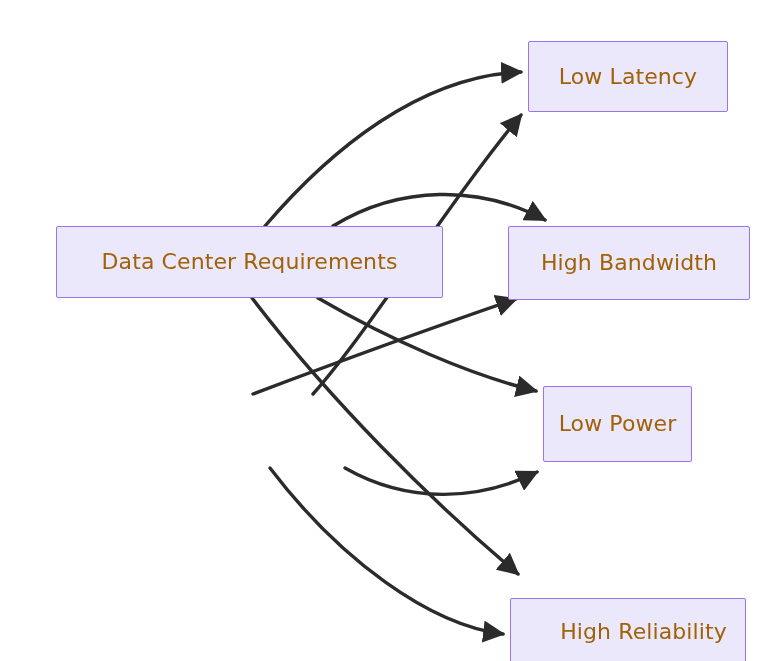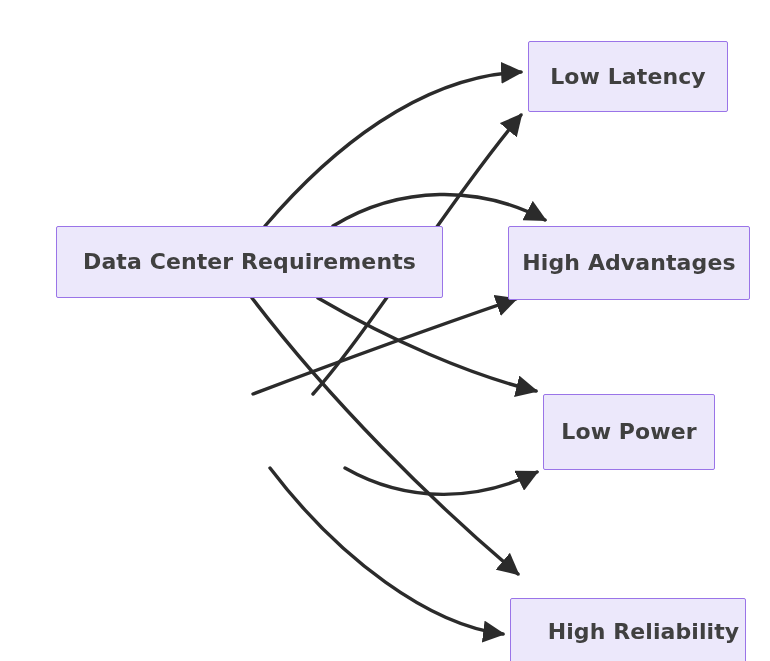--- a/index.html
+++ b/index.html
@@ -31,32 +31,31 @@
     border: 1.6px solid #9A74E8;
     border-radius: 2px;
     display: flex;
     align-items: center;
     justify-content: center;
     z-index: 5;
   }
   .node-label {
     font-family: "DejaVu Sans", sans-serif;
     font-size: 22px;
-    color: #404040;
+    color: #a16207;
     line-height: 1;
     white-space: nowrap;
     letter-spacing: 0.1px;
-    font-weight: bold;
   }
   
   #node-dcr   { left: 28px;  top: 226px; width: 387px; height: 72px; margin-left: 28px; }
   #node-hcf   { left: 101px; top: 394px; width: 244px; height: 74px; }
   #node-lowlat{ left: 528px; top: 41px;  width: 200px; height: 71px; }
   #node-bw    { left: 508px; top: 226px; width: 242px; height: 74px; }
-  #node-power { left: 543px; top: 394px; width: 172px; height: 76px; }
+  #node-power { left: 543px; top: 386px; width: 149px; height: 76px; }
   #node-rel   { left: 510px; top: 598px; width: 236px; height: 68px; padding-left: 31px; }
 </style>
 </head>
 <body>
 
 <div id="diagram-root">
 
   <svg id="edge-layer" viewBox="0 0 770 661" xmlns="http://www.w3.org/2000/svg">
     <defs>
       <marker id="arrow" viewBox="0 0 10 10" refX="9" refY="5" markerWidth="6.5" markerHeight="6.5" orient="auto-start-reverse">
@@ -87,21 +86,21 @@
   <div class="node" id="node-dcr">
     <span class="node-label">Data Center Requirements</span>
   </div>
 
 
   <div class="node" id="node-lowlat">
     <span class="node-label">Low Latency</span>
   </div>
 
   <div class="node" id="node-bw">
-    <span class="node-label">High Advantages</span>
+    <span class="node-label">High Bandwidth</span>
   </div>
 
   <div class="node" id="node-power">
     <span class="node-label">Low Power</span>
   </div>
 
   <div class="node" id="node-rel">
     <span class="node-label">High Reliability</span>
   </div>
 

